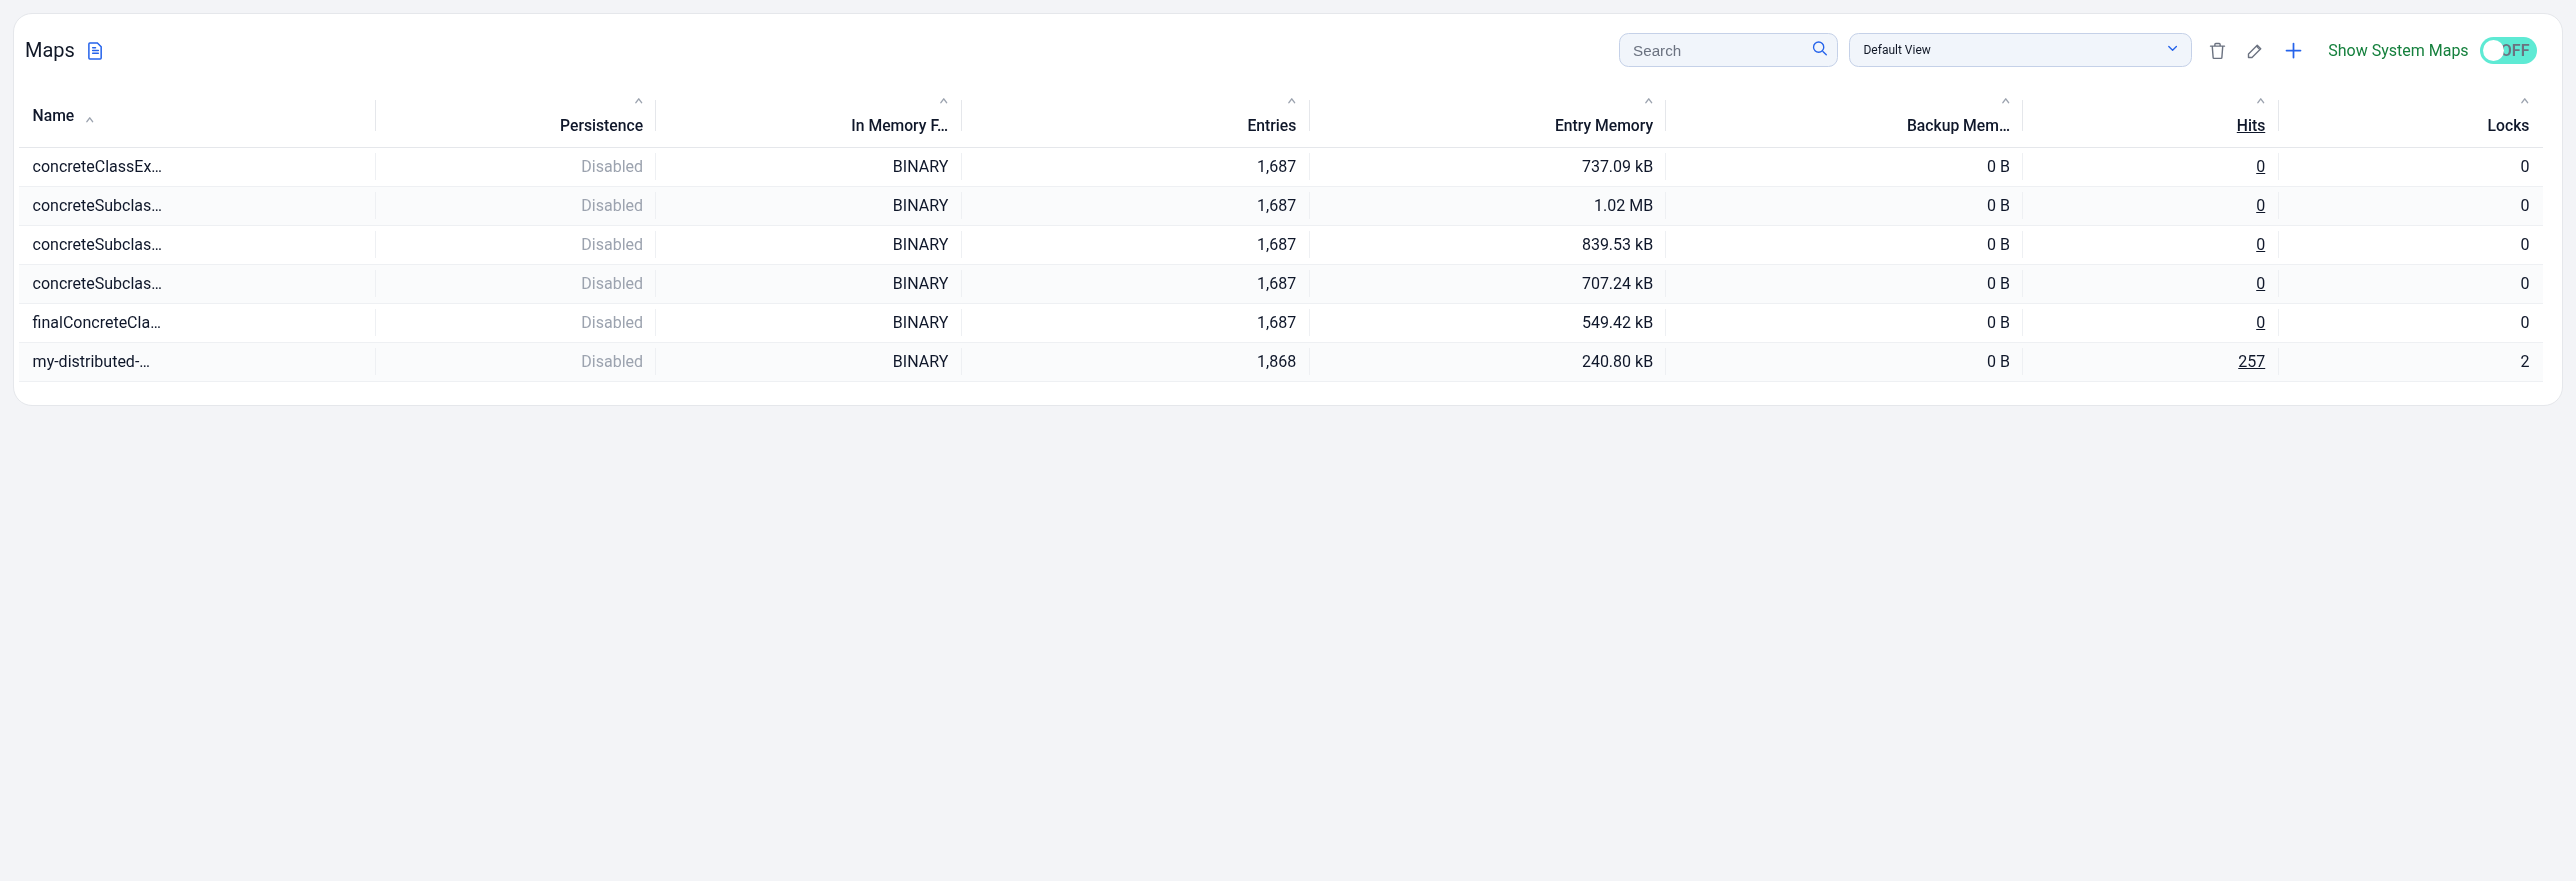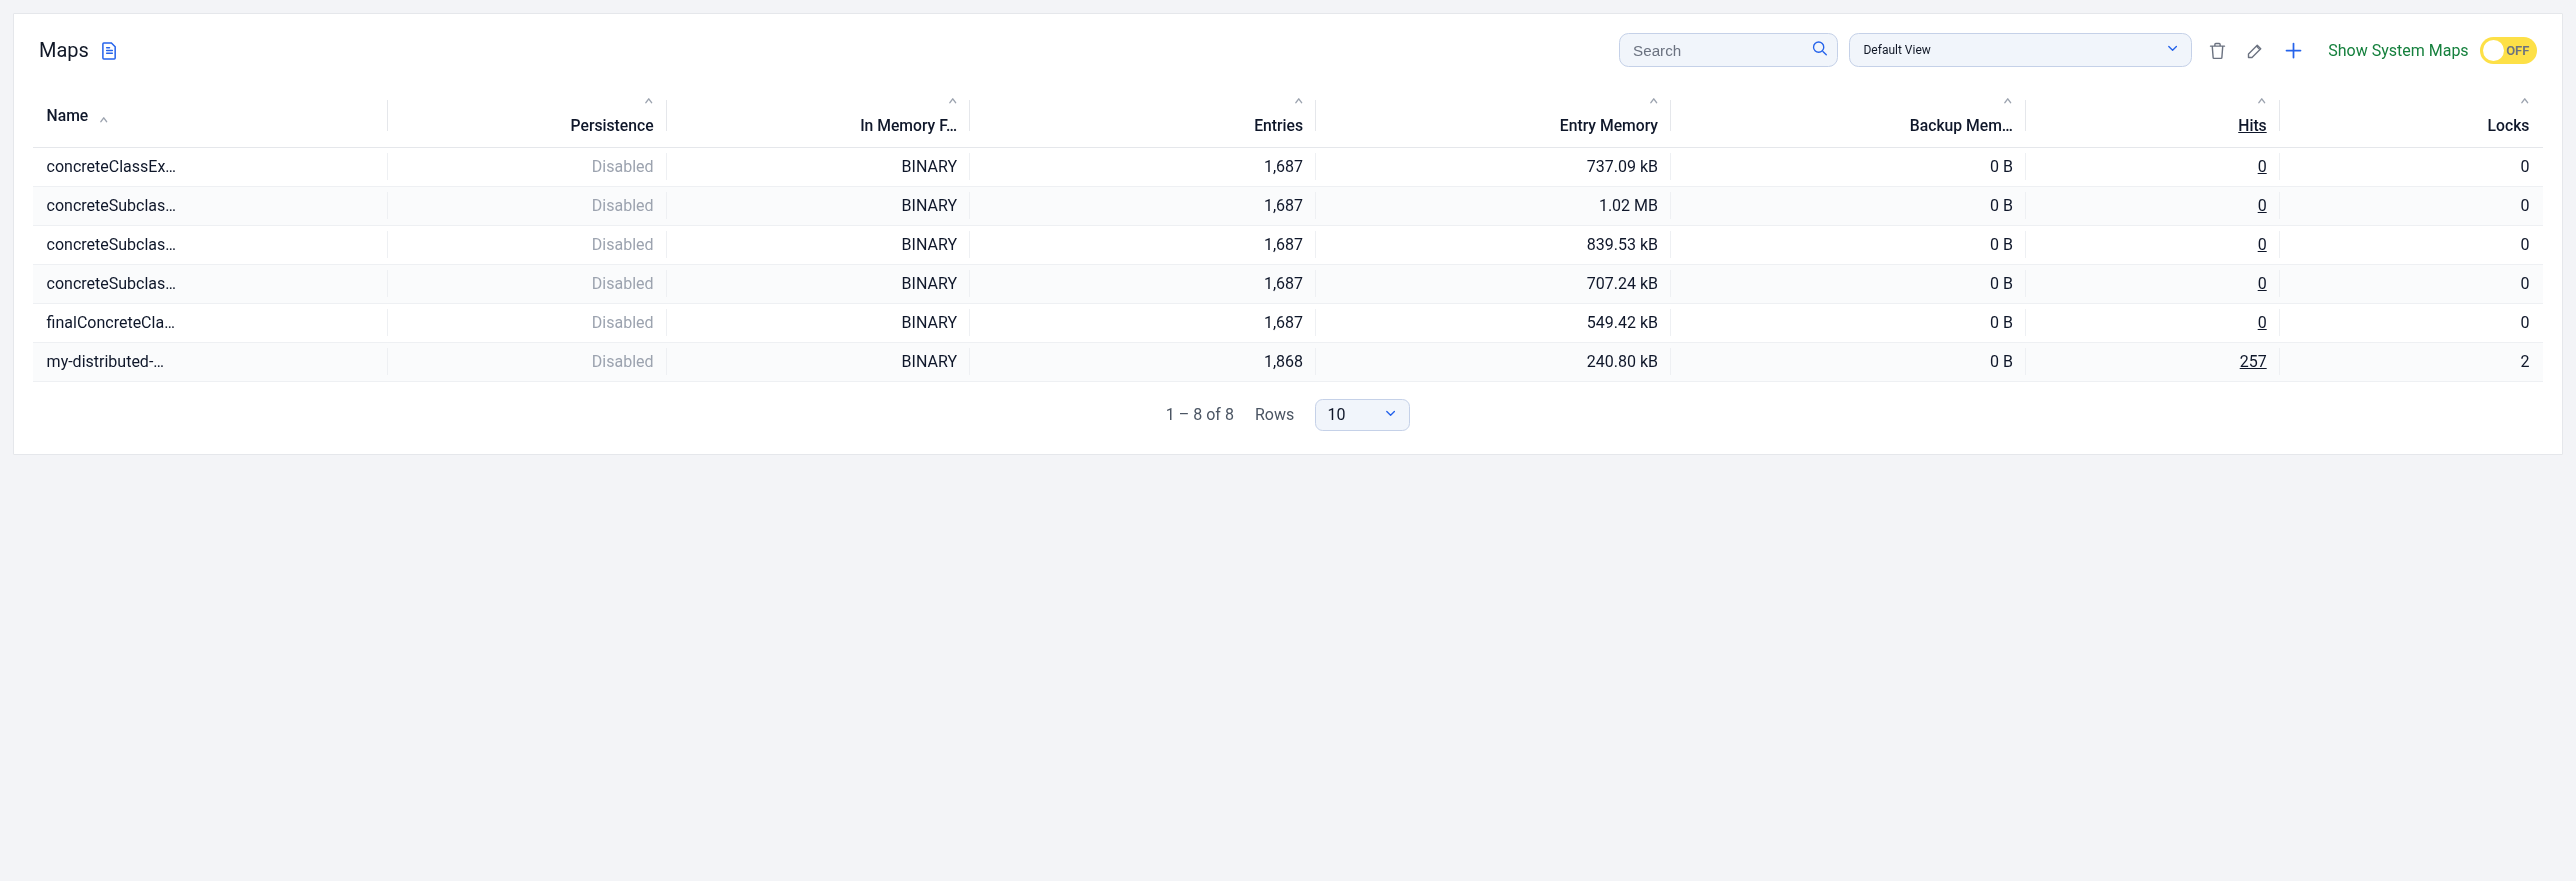--- a/index.html
+++ b/index.html
@@ -6,22 +6,22 @@
     body {
       font-family: -apple-system, BlinkMacSystemFont, 'Segoe UI', Roboto, Helvetica, Arial, sans-serif;
       background: #f3f4f7;
       padding: 13.3px;
       color: #1a1a1a;
       font-size: 15.2px;
     }
     .panel {
       background: #fff;
       border: 1px solid #e5e7eb;
-      border-radius: 1px;
-      padding: 19px 19px 23px 19px;
+      border-radius: 19px;
+      padding: 19px 19px 23px 5px;
     }
     .toolbar {
       display: flex;
       align-items: center;
       gap: 11.4px;
       margin-bottom: 17px;
       padding: 0 5.7px;
     }
     .page-title {
       font-size: 20px;
@@ -96,28 +96,28 @@
     }
     .icon-btn.plus { color: #2563eb; }
     .toggle-label {
       font-size: 16px;
       color: #15803d;
       margin-left: 9.5px;
     }
     .toggle {
       width: 57px;
       height: 27px;
-      background: #fde047;
+      background: #5eead4;
       border-radius: 13.3px;
       position: relative;
       display: flex;
       align-items: center;
       justify-content: flex-end;
       padding-right: 7.6px;
-      font-size: 13px;
+      font-size: 16px;
       font-weight: 600;
       color: #6b7280;
       cursor: pointer;
     }
     .toggle::before {
       content: '';
       position: absolute;
       left: 2.9px;
       top: 2.9px;
       width: 21px;
@@ -421,27 +421,15 @@
           <td class="col-format td-right">BINARY</td>
           <td class="col-entries td-right">1,868</td>
           <td class="col-entmem td-right">240.80 kB</td>
           <td class="col-backup td-right">0 B</td>
           <td class="col-hits td-right">257</td>
           <td class="col-locks td-right">2</td>
         </tr>
       </tbody>
   </table>
 
-  <div class="pagination">
-    <span>1 – 8 of 8</span>
-    <span>Rows</span>
-    <div class="rows-select">
-      <span>10</span>
-      <span class="chevron-down-icon">
-        <svg width="15.2" height="15.2" viewBox="0 0 20 20" fill="none">
-          <path d="M5 8l5 5 5-5" stroke="#2563eb" stroke-width="1.8" stroke-linecap="round" stroke-linejoin="round"></path>
-        </svg>
-      </span>
-    </div>
-  </div>
 
 </div>
 
 
 </body></html>

